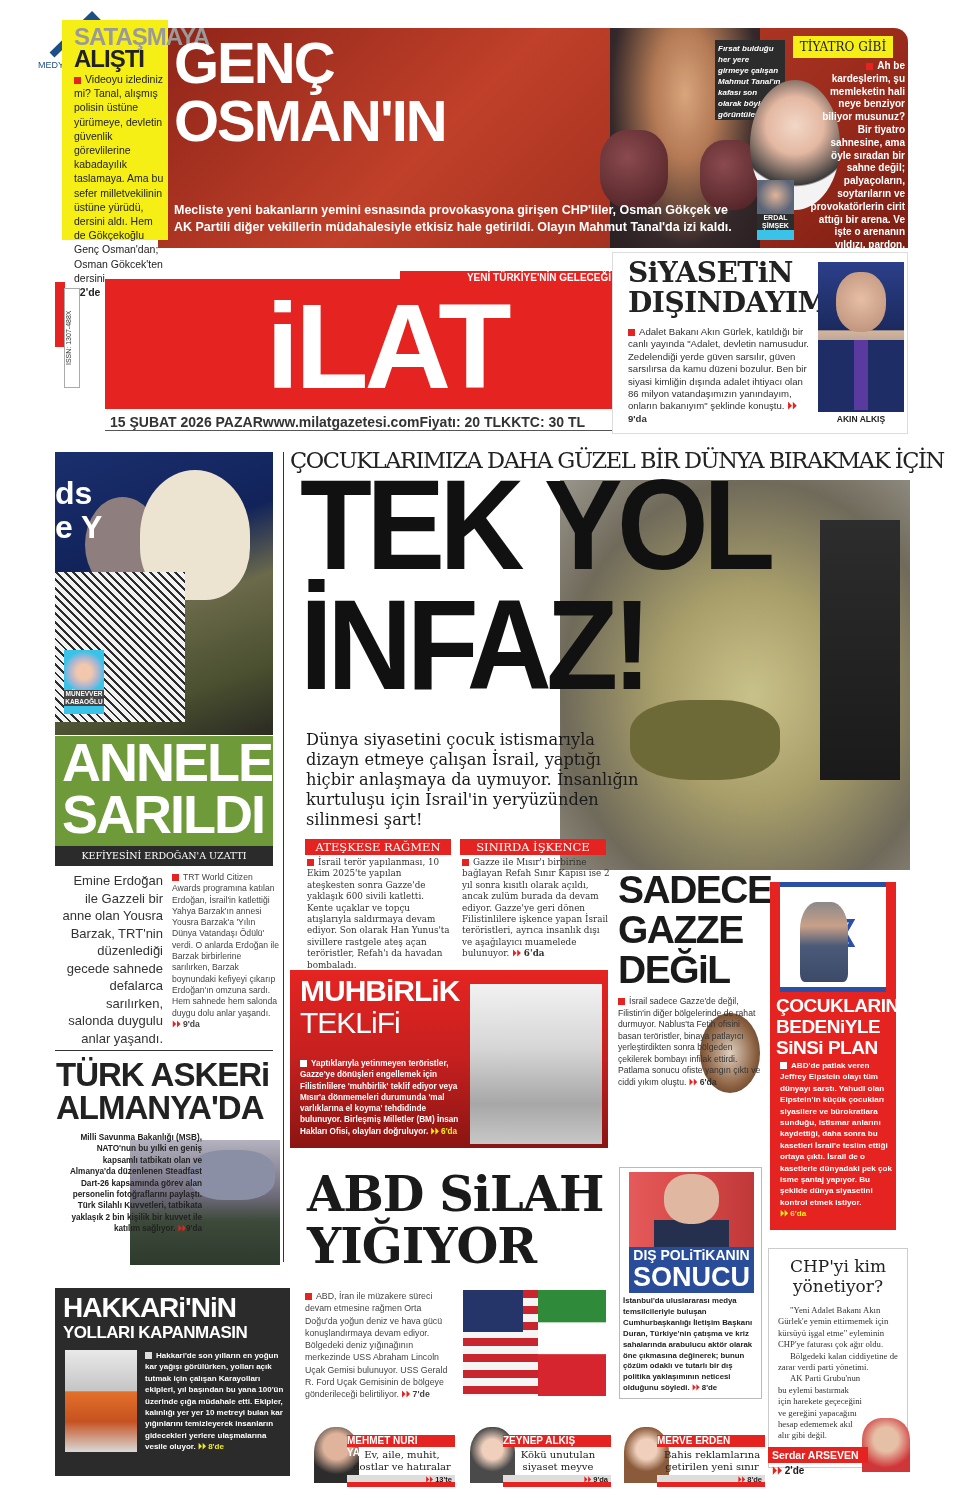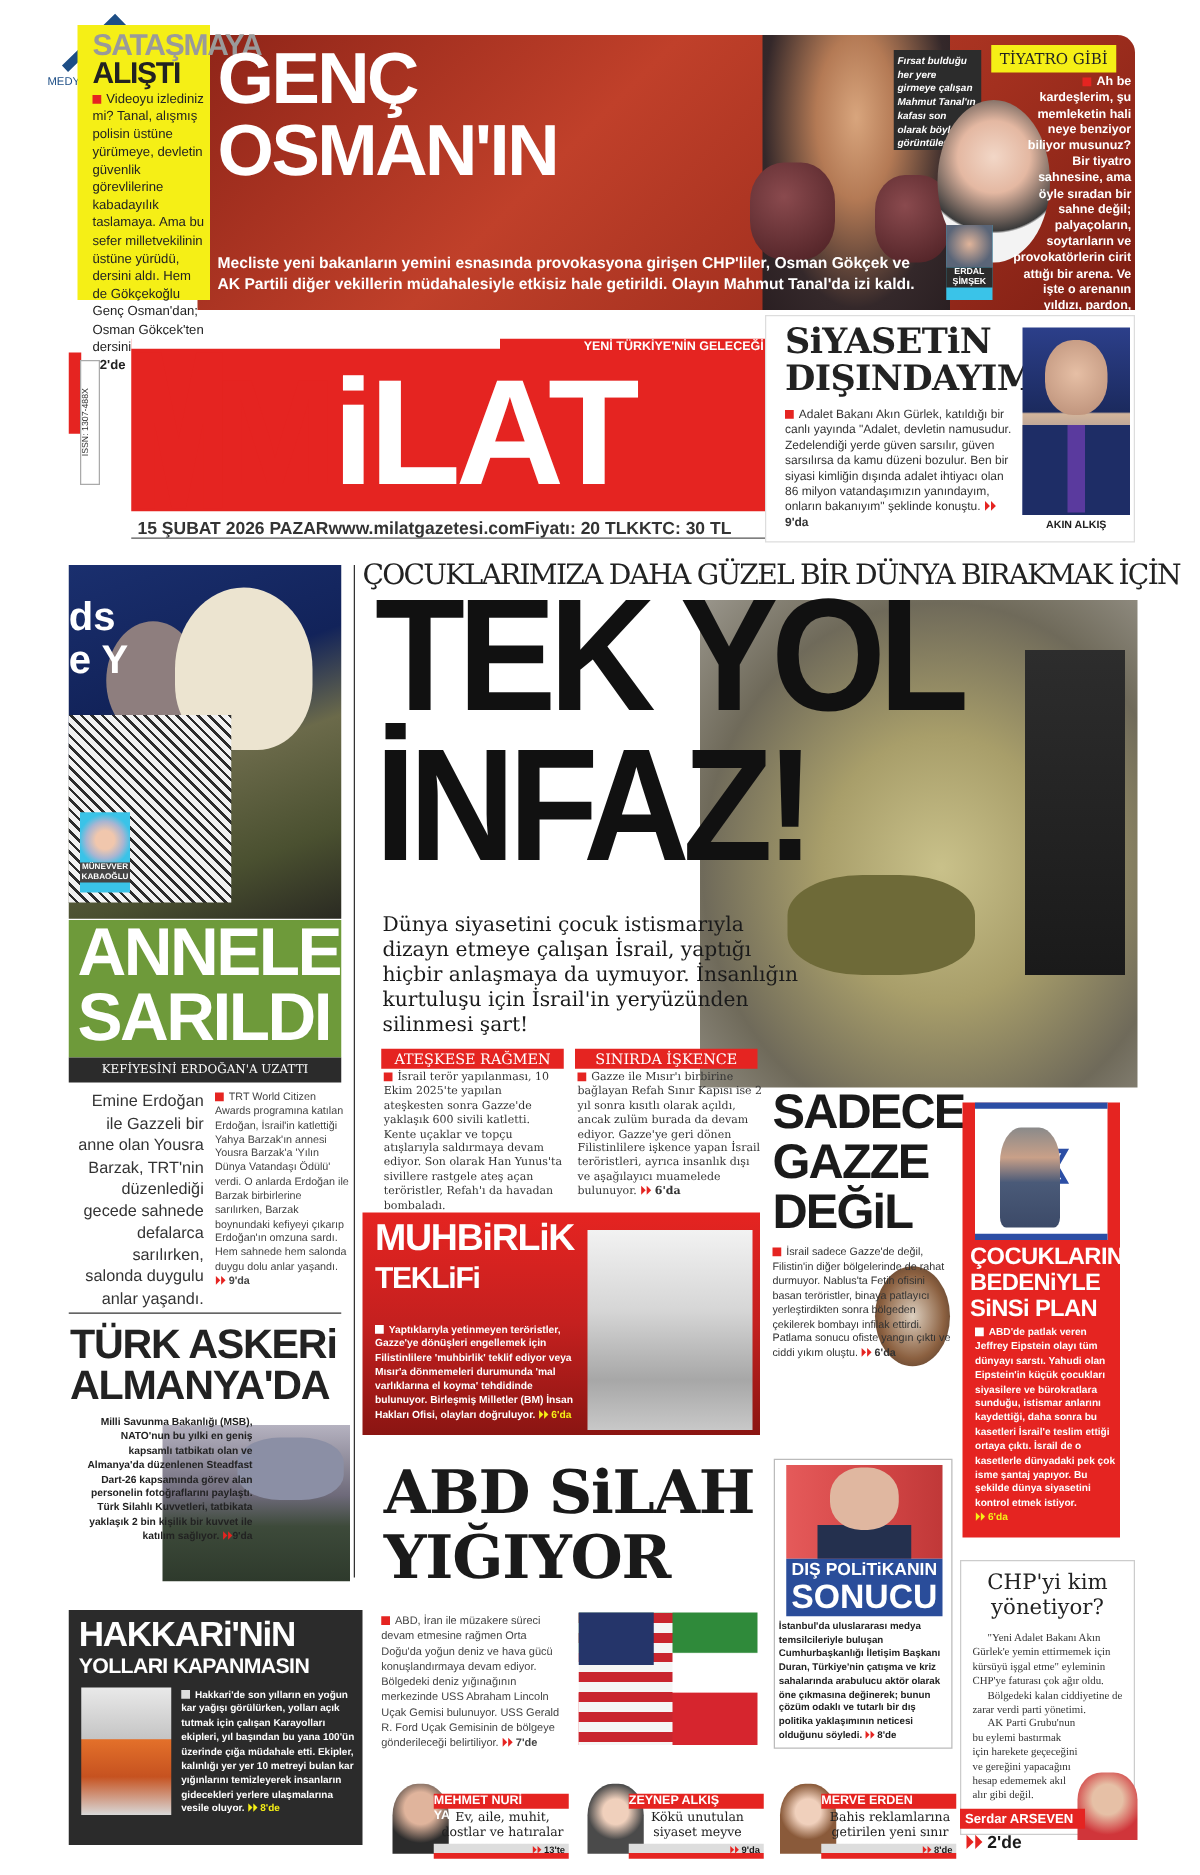--- a/index.html
+++ b/index.html
@@ -83,21 +83,21 @@
 .infaz{left:300px;top:590px;font-size:128px;font-weight:900;line-height:110px;letter-spacing:-6px;color:#111;transform:scaleX(0.92);transform-origin:left top}
 .lede{left:306px;top:730px;width:340px;font-family:"DejaVu Serif",serif;font-size:16.2px;line-height:20px;color:#1a1a1a}
 .redtab{height:16px;background:#e52421;color:#fff;font-family:"DejaVu Serif",serif;font-size:11.5px;text-align:center;line-height:16px}
 .ates-tab{left:305px;top:839px;width:146px}
 .sinir-tab{left:460px;top:839px;width:146px}
 .ates{left:307px;top:857px;width:145px;font-family:"DejaVu Serif",serif;font-size:8.8px;line-height:11.4px;color:#333}
 .sinir{left:462px;top:857px;width:150px;font-family:"DejaVu Serif",serif;font-size:8.8px;line-height:11.4px;color:#333}
 
 .muhbox{left:290px;top:970px;width:318px;height:178px;background:linear-gradient(180deg,#e52421 0,#c4201f 50%,#8a1512)}
 .muhbox h2{position:absolute;left:10px;top:6px;color:#fff;font-size:30px;font-weight:900;line-height:30px;letter-spacing:-1px}
-.muhbox h3{position:absolute;left:10px;top:34px;color:#fff;font-size:24px;font-weight:700;line-height:38px;letter-spacing:-1px}
+.muhbox h3{position:absolute;left:10px;top:34px;color:#fff;font-size:30px;font-weight:400;line-height:38px;letter-spacing:-1px}
 .muhbox p{position:absolute;left:10px;top:88px;width:165px;color:#fff;font-size:8.2px;line-height:11.3px;font-weight:700}
 .muhbox .ph{position:absolute;left:180px;top:14px;width:132px;height:160px;background:linear-gradient(#f2f2f2,#d6d6d6 40%,#a7a7a7 75%,#c8c8c8)}
 .muhbox .yel{color:#f5ef16}
 
 .sadece{left:618px;top:870px;font-size:39px;font-weight:900;line-height:40px;letter-spacing:-1.5px;color:#1a1a1a}
 .sadece-text{left:618px;top:996px;width:145px;font-size:8.6px;line-height:11.5px;color:#333}
 .nablus{left:700px;top:1013px;width:60px;height:80px;border-radius:50%;background:radial-gradient(#ddd0c0,#8b6040 60%,#3a2a20)}
 
 .epbox{left:770px;top:882px;width:126px;height:348px;background:#e52421}
 .epflag{left:780px;top:882px;width:106px;height:110px;background:#fff;border-top:5px solid #2c4ea5;border-bottom:5px solid #2c4ea5}
@@ -120,21 +120,21 @@
 .dis-title{left:629px;top:1247px;width:125px;height:46px;background:#2a4d9a;color:#fff;text-align:center;font-weight:900}
 .dis-title .a{display:block;font-size:14px;line-height:16px}
 .dis-title .b{display:block;font-size:27px;line-height:28px}
 .dis-text{left:623px;top:1296px;width:136px;font-size:7.8px;line-height:10.9px;text-align:left;font-weight:700;color:#222}
 
 .chpbox{left:768px;top:1248px;width:140px;height:220px;border:1px solid #ccc}
 .chp-title{left:768px;top:1256px;width:140px;text-align:center;font-family:"DejaVu Serif",serif;font-size:17px;line-height:20px;color:#222}
 .chp-text{left:778px;top:1305px;width:122px;font-size:8.7px;line-height:11.4px;color:#333;font-family:"Liberation Serif",serif}
 .chp-text p{text-indent:12px}
 .serdar{left:768px;top:1447px;width:100px;height:16px;background:#e52421;color:#fff;font-size:10.5px;font-weight:700;padding-left:4px;line-height:16px}
-.serdar-ref{left:772px;top:1465px;font-size:14px;font-weight:700}
+.serdar-ref{left:772px;top:1465px;font-size:10px;font-weight:700}
 .serdar-ph{left:862px;top:1418px;width:48px;height:54px;border-radius:40% 40% 0 0;background:radial-gradient(circle at 50% 40%,#e6c0a6 30%,#d0353a 70%)}
 
 .col{top:1435px;width:150px;height:40px}
 .col .ph{position:absolute;left:12px;top:-8px;width:45px;height:56px;border-radius:45% 45% 0 0}
 .col .name{position:absolute;left:45px;top:0;width:108px;height:12px;background:#e52421;color:#fff;font-size:10px;font-weight:700;text-align:left;line-height:12px}
 .col .head{position:absolute;left:50px;top:14px;width:100px;font-family:"DejaVu Serif",serif;font-size:10px;line-height:12px;text-align:center;color:#222}
 .col .bar{position:absolute;left:45px;top:40px;width:108px;height:12px;background:linear-gradient(#ddd 0,#ddd 60%,#e52421 61%)}
 .col .pg{position:absolute;right:0;top:40px;font-size:7.5px;font-weight:700}
 </style>
 </head>

